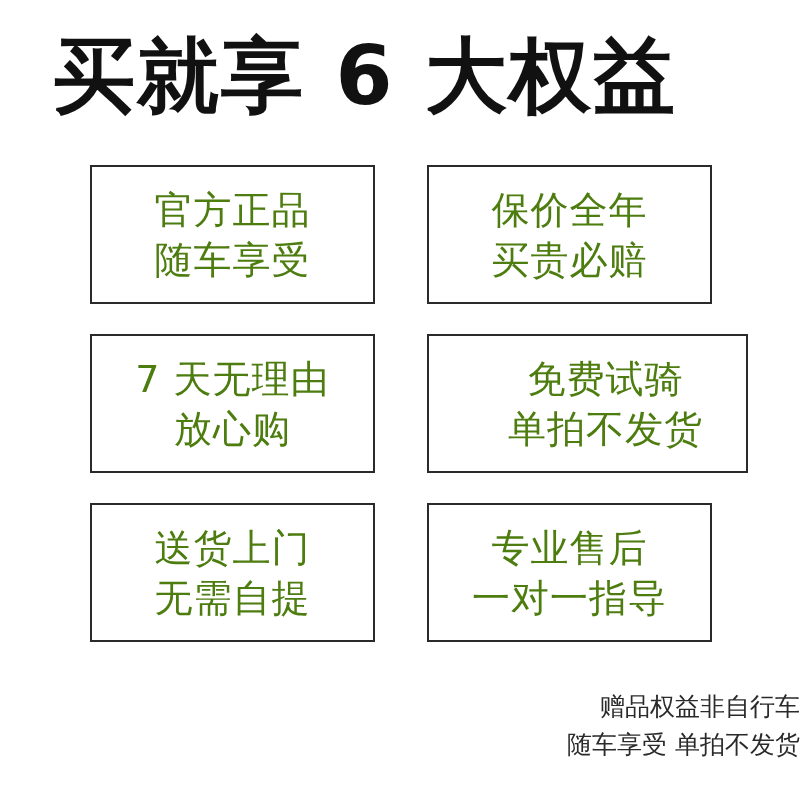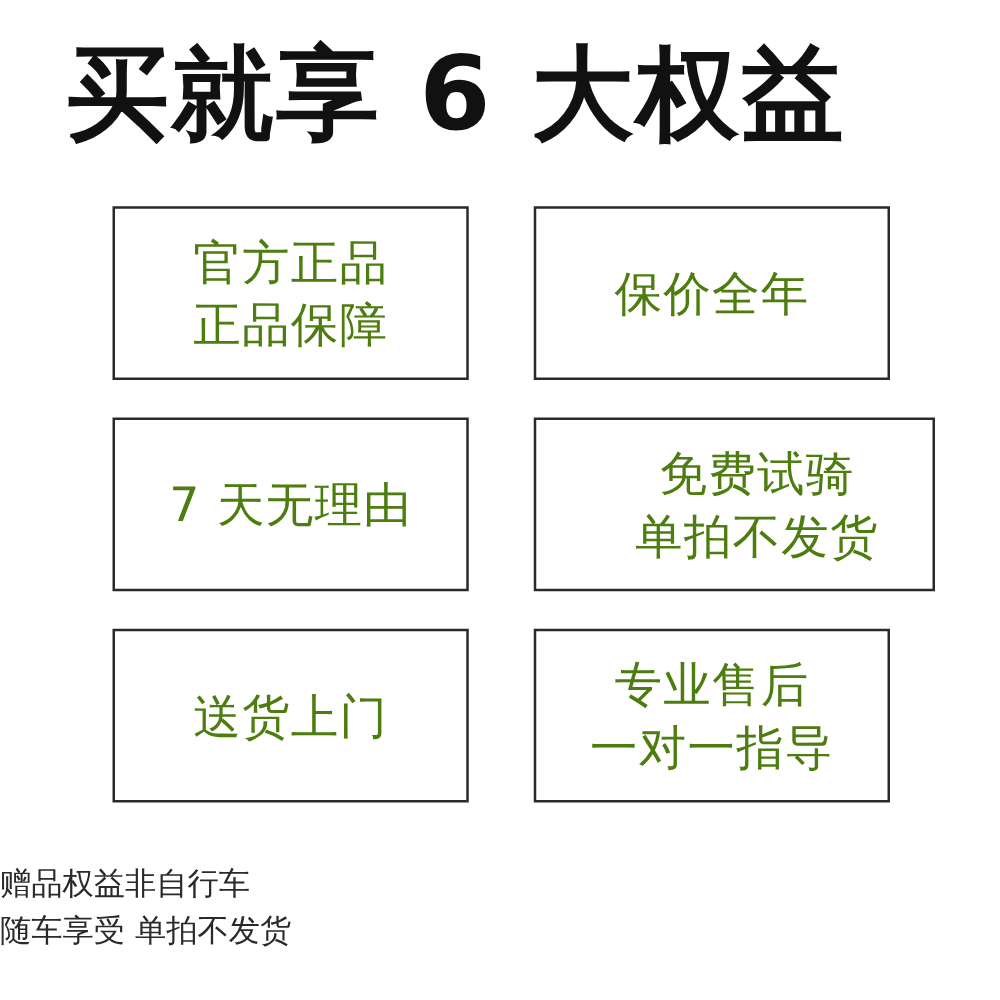--- a/index.html
+++ b/index.html
@@ -4,46 +4,49 @@
   <style>
     html, body { margin: 0; padding: 0; background: #ffffff; }
     body { width: 800px; height: 800px; position: relative; overflow: hidden;
            font-family: "DejaVu Sans", "Liberation Sans", sans-serif; color: #111111; }
     .title { position: absolute; left: 0; top: 22px; width: 730px; text-align: center;
              font-size: 82px; font-weight: bold; letter-spacing: 2px; line-height: 108px; color: #111111; }
     .box { position: absolute; width: 281px; height: 135px; border: 2px solid #2a2a2a;
            box-sizing: content-box; display: flex; flex-direction: column;
            align-items: center; justify-content: center; }
     .box .line { font-size: 38px; line-height: 50px; color: #4d7c0f; letter-spacing: 1px; white-space: nowrap; }
-    .footer { position: absolute; left: 0; top: 688px; width: 800px; text-align: left;
+    .footer { position: absolute; left: 0; top: 688px; width: 800px; text-align: right;
               font-size: 25px; line-height: 38px; color: #2a2a2a; }
   </style>
 </head>
 <body>
 
 <div class="title">买就享 6 大权益</div>
 
 <div class="box" style="left:90px; top:165px;">
   <div class="line">官方正品</div>
-  <div class="line">正品保障</div>
+  <div class="line">随车享受</div>
 </div>
 <div class="box" style="left:427px; top:165px;">
   <div class="line">保价全年</div>
+  <div class="line">买贵必赔</div>
 </div>
 
 <div class="box" style="left:90px; top:334px;">
   <div class="line">7 天无理由</div>
+  <div class="line">放心购</div>
 </div>
 <div class="box" style="left:427px; top:334px;padding-left:36px;">
   <div class="line">免费试骑</div>
   <div class="line">单拍不发货</div>
 </div>
 
 <div class="box" style="left:90px; top:503px;">
   <div class="line">送货上门</div>
+  <div class="line">无需自提</div>
 </div>
 <div class="box" style="left:427px; top:503px;">
   <div class="line">专业售后</div>
   <div class="line">一对一指导</div>
 </div>
 
 <div class="footer">
   <div>赠品权益非自行车</div>
   <div>随车享受 单拍不发货</div>
 </div>

